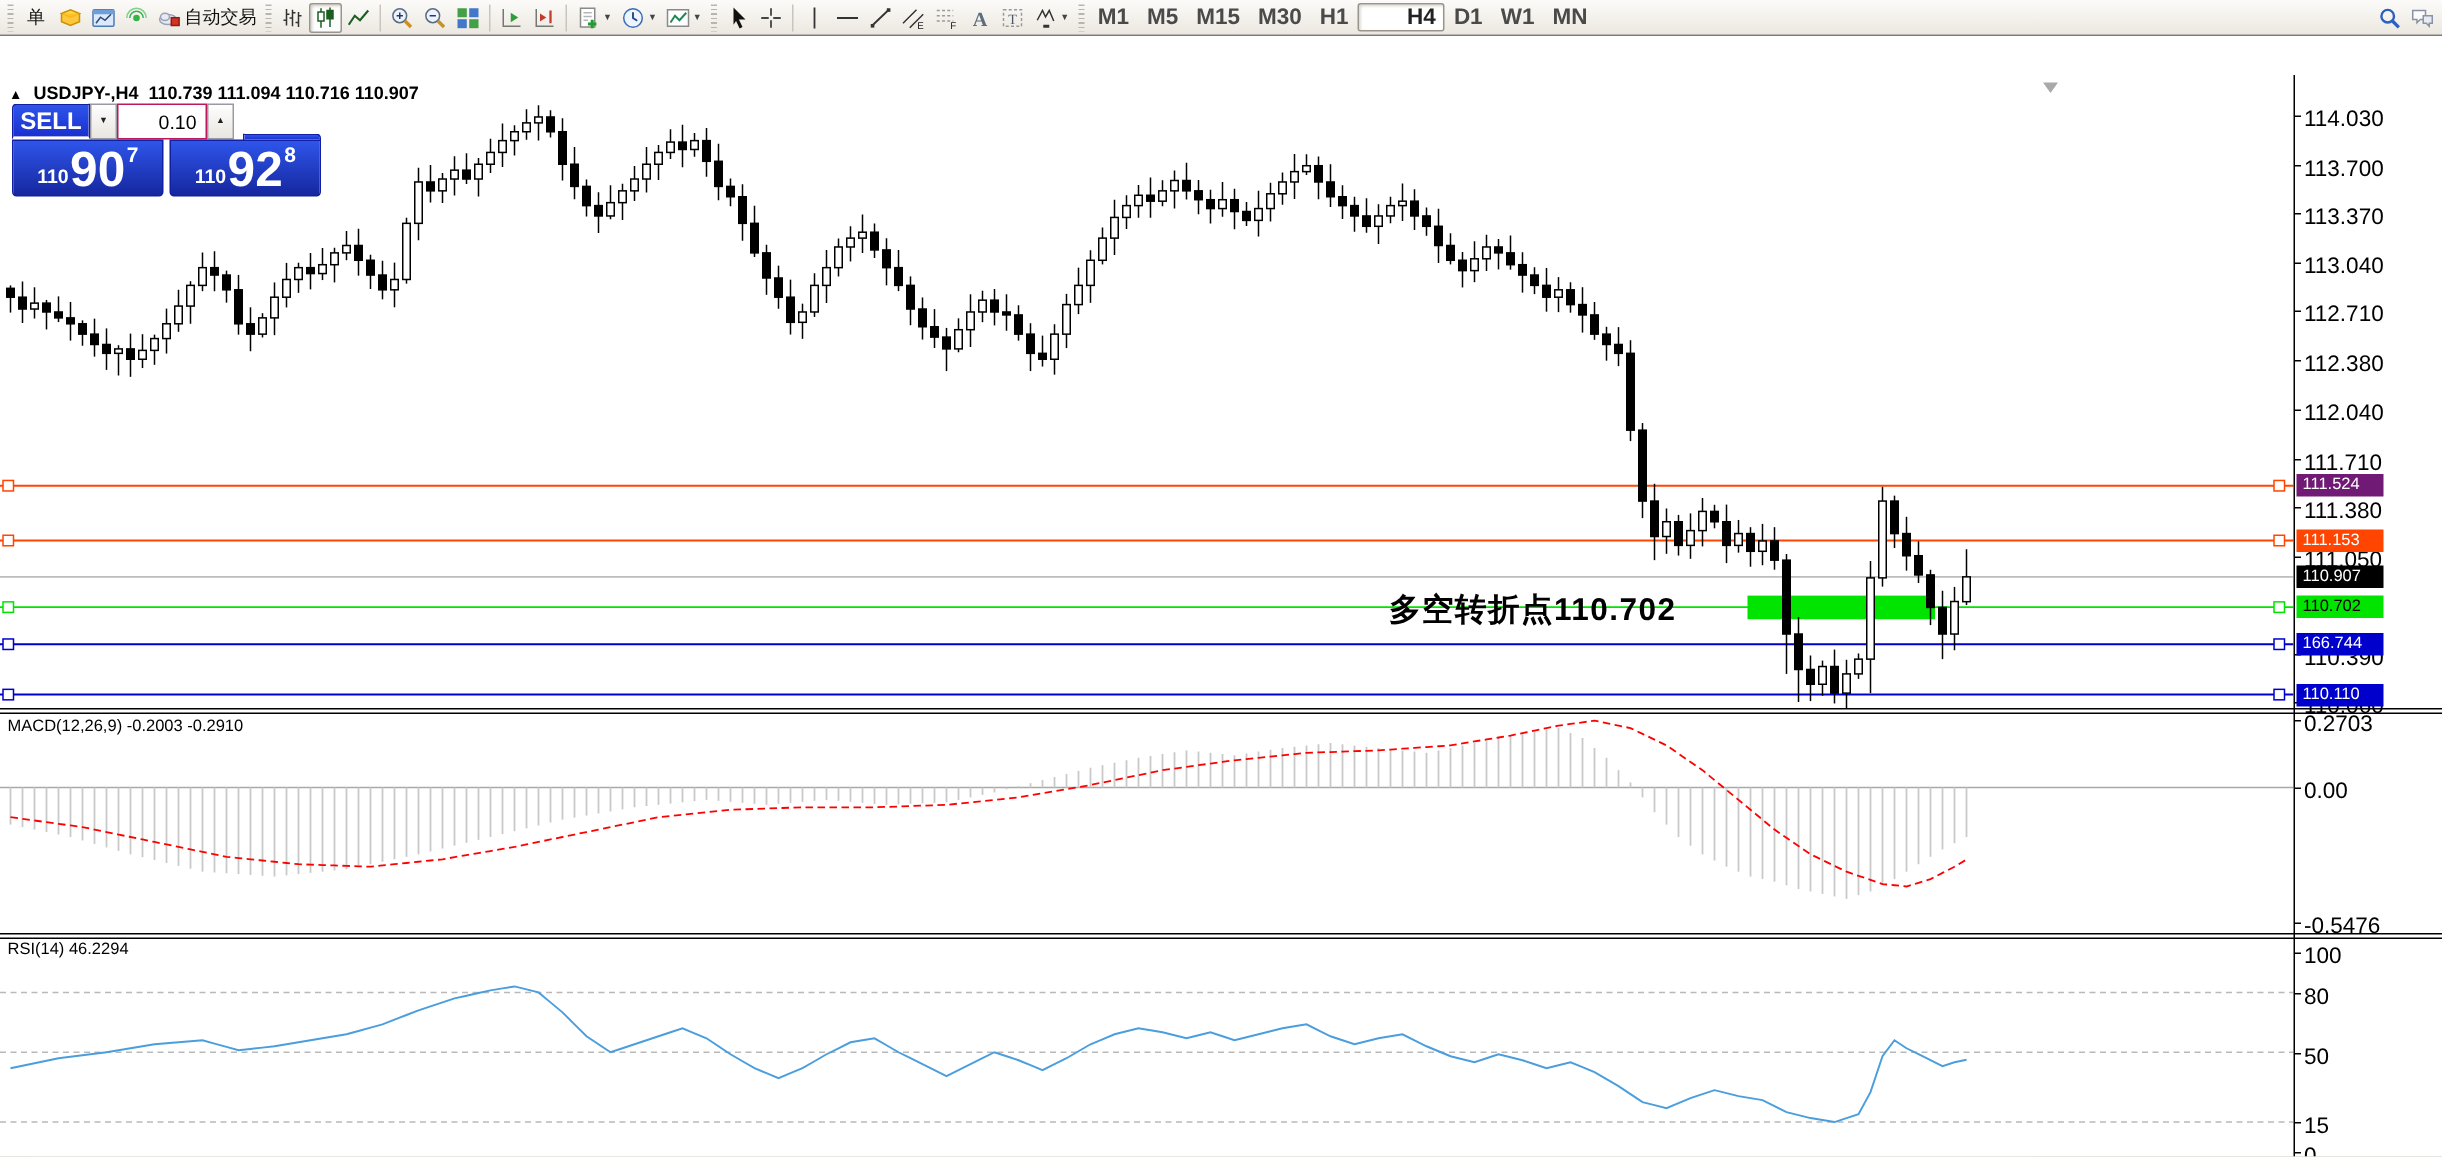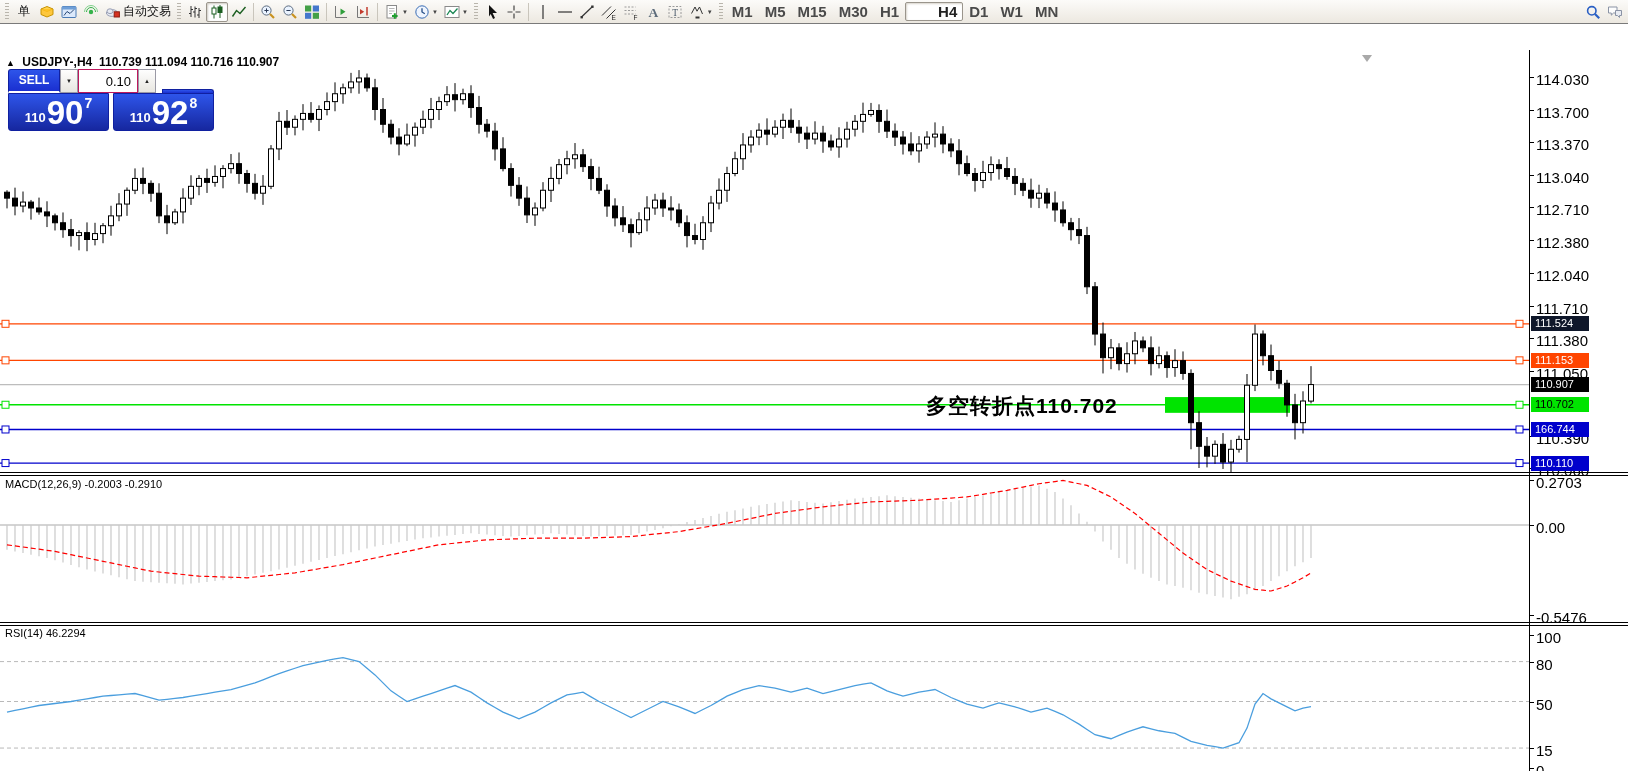--- a/index.html
+++ b/index.html
@@ -39,21 +39,21 @@
     font-size:11px;padding-left:4px;z-index:15;white-space:nowrap;}
   .ax-tick{position:absolute;left:1530px;width:4px;height:1px;background:#000;z-index:10;}
   
   #annotation{position:absolute;left:926px;top:367px;font-size:21px;font-weight:bold;
     color:#000000;z-index:18;letter-spacing:1px;white-space:nowrap;}
   #shift-marker{position:absolute;left:1362px;top:30px;width:0;height:0;z-index:12;
     border-left:5px solid transparent;border-right:5px solid transparent;border-top:7px solid #a9a9a9;}
   
   #ocp{position:absolute;left:8px;top:44px;width:206px;z-index:25;font-family:"Liberation Sans",sans-serif;}
   #ocp-row1{display:flex;height:24px;}
-  .ocp-btn{background:linear-gradient(#2e55ea,#1a2fd0);color:#fff;font-size:12px;font-weight:bold;
+  .ocp-btn{background:linear-gradient(#2e55ea,#1a2fd0);color:#fff;font-size:16px;font-weight:bold;
     display:flex;align-items:flex-start;justify-content:center;padding-top:3px;
     border:1px solid #1020a0;border-bottom:2px solid #fff;}
   #ocp-sell-btn{width:52px;border-radius:3px 0 0 0;}
   #ocp-buy-btn{width:52px;border-radius:0 3px 0 0;margin-left:auto;margin-top:20px;}
   .spin{width:18px;background:linear-gradient(#fefefe,#e8e6e0);border:1px solid #9a99a5;
     display:flex;align-items:center;justify-content:center;font-size:6px;color:#222;}
   #ocp-vol{width:60px;background:#fff;border:1px solid #be185d;font-size:13px;color:#000;
     display:flex;align-items:center;justify-content:flex-end;padding-right:6px;}
   #ocp-row2{display:flex;height:38px;margin-top:0;}
   .price-tile{width:101px;background:linear-gradient(#2e55ea,#16279f);color:#fff;
@@ -855,21 +855,21 @@
         <div class="ax-tick" style="top:280.5px"></div>
     <div class="ax-label" style="top:274.5px">111.710</div>
         <div class="ax-tick" style="top:313.0px"></div>
     <div class="ax-label" style="top:307.0px">111.380</div>
         <div class="ax-tick" style="top:345.5px"></div>
     <div class="ax-label" style="top:339.5px">111.050</div>
         <div class="ax-tick" style="top:410.5px"></div>
     <div class="ax-label" style="top:404.5px">110.390</div>
         <div class="ax-tick" style="top:443.0px"></div>
     <div class="ax-label" style="top:437.0px">110.060</div>
-        <div class="ax-badge" style="top:291.3px;background:#0f172a;color:#ffffff;">111.524</div>
+        <div class="ax-badge" style="top:291.3px;background:#701a75;color:#ffffff;">111.524</div>
         <div class="ax-badge" style="top:327.8px;background:#FF4500;color:#ffffff;">111.153</div>
         <div class="ax-badge" style="top:352.1px;background:#000000;color:#ffffff;">110.907</div>
         <div class="ax-badge" style="top:372.3px;background:#00E400;color:#000000;">110.702</div>
         <div class="ax-badge" style="top:397.0px;background:#0000CC;color:#ffffff;">166.744</div>
         <div class="ax-badge" style="top:430.6px;background:#0000CC;color:#ffffff;">110.110</div>
         <div class="ax-tick" style="top:455.4px"></div>
     <div class="ax-label" style="top:449.4px">0.2703</div>
         <div class="ax-tick" style="top:500.0px"></div>
     <div class="ax-label" style="top:494.0px">0.00</div>
         <div class="ax-tick" style="top:590.0px"></div>

